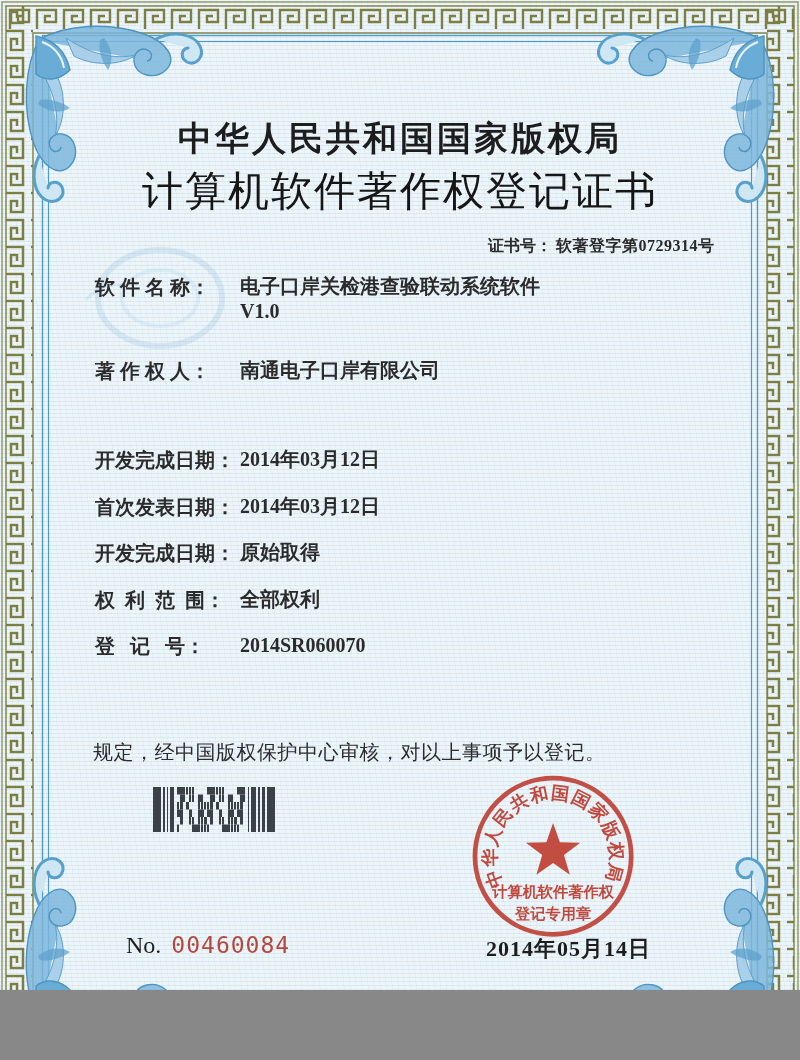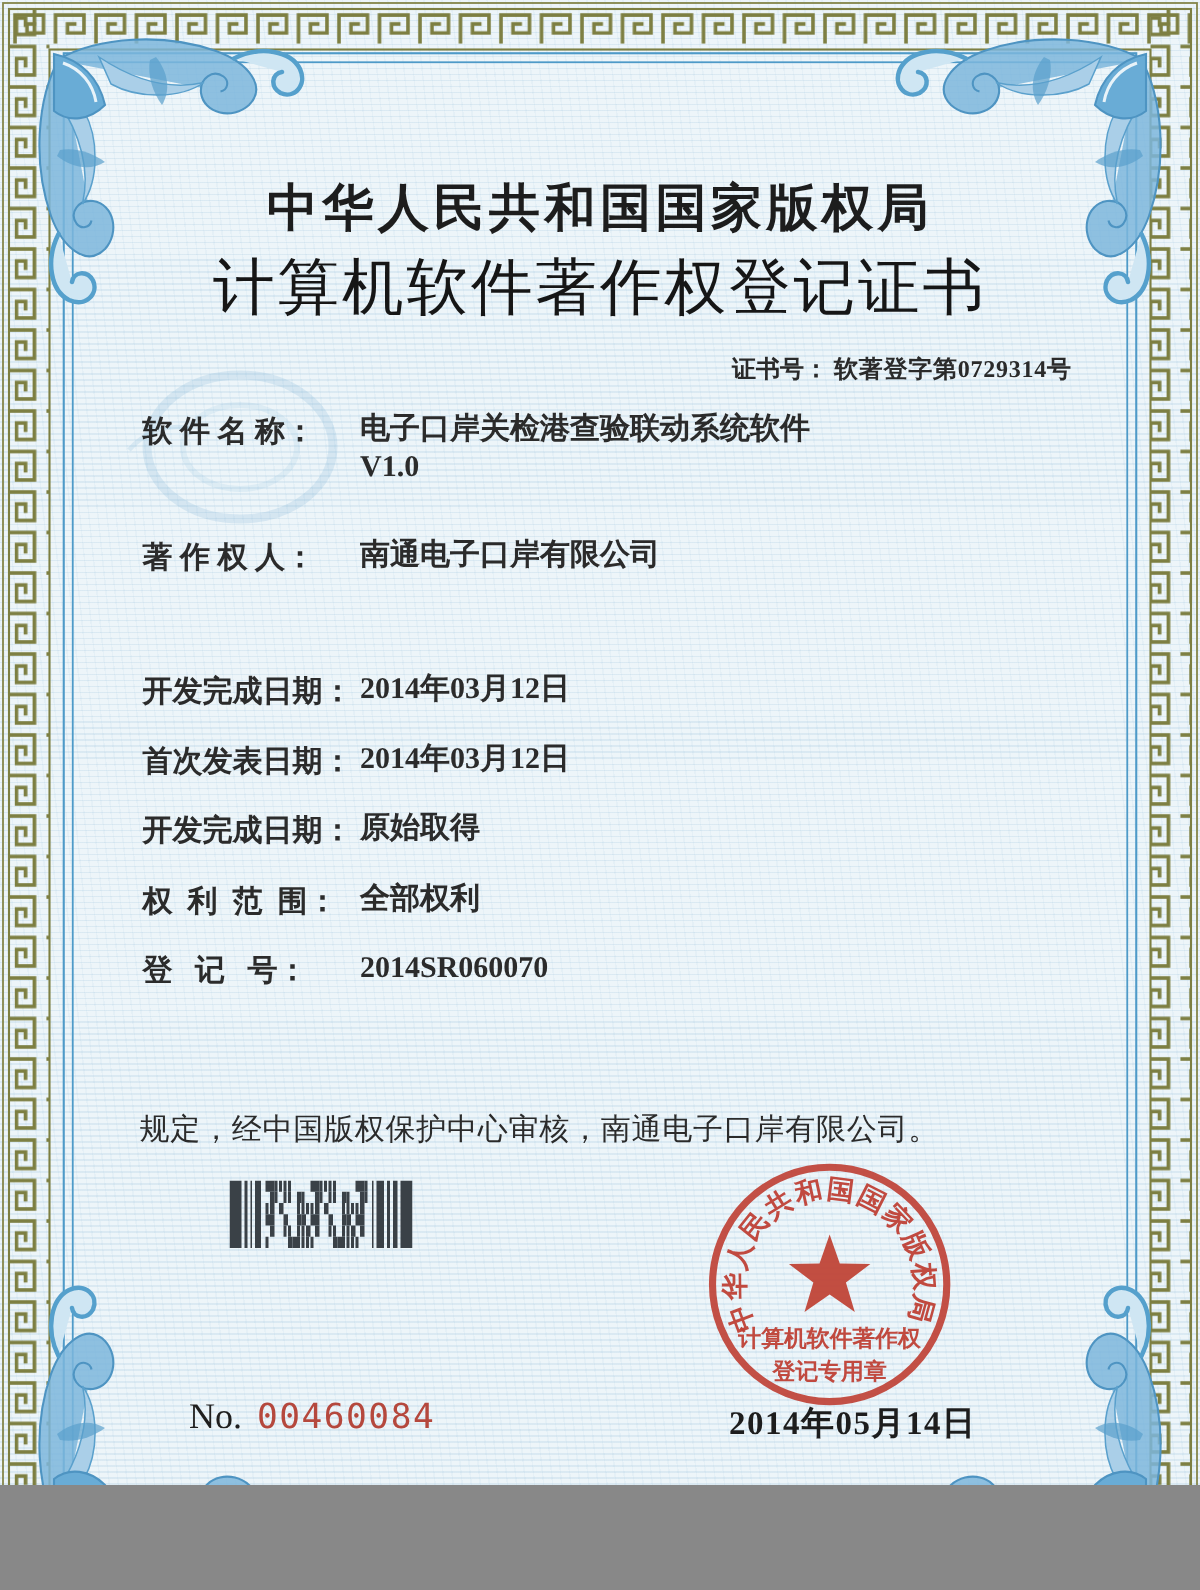--- a/index.html
+++ b/index.html
@@ -149,21 +149,21 @@
   <div class="abs field-row row-scope">
     <span class="field-label">权  利  范  围：</span>
     <div class="field-value">全部权利</div>
   </div>
 
   <div class="abs field-row row-reg">
     <span class="field-label">登   记   号：</span>
     <div class="field-value">2014SR060070</div>
   </div>
 
-  <div class="abs statement-line st2">规定，经中国版权保护中心审核，南通电子口岸有限公司。</div>
+  <div class="abs statement-line st2">规定，经中国版权保护中心审核，对以上事项予以登记。</div>
 
   <svg class="barcode-svg" viewBox="0 0 122 46">
     <g fill="#3a4147">
       <rect x="0" y="0" width="8" height="45"></rect>
       <rect x="10" y="0" width="2" height="45"></rect>
       <rect x="14" y="0" width="1" height="45"></rect>
       <rect x="17" y="0" width="4" height="45"></rect>
       <g id="barcode-modules">
           <rect x="24" y="0" width="3" height="7.5"></rect>
           <rect x="27" y="0" width="3" height="7.5"></rect>

